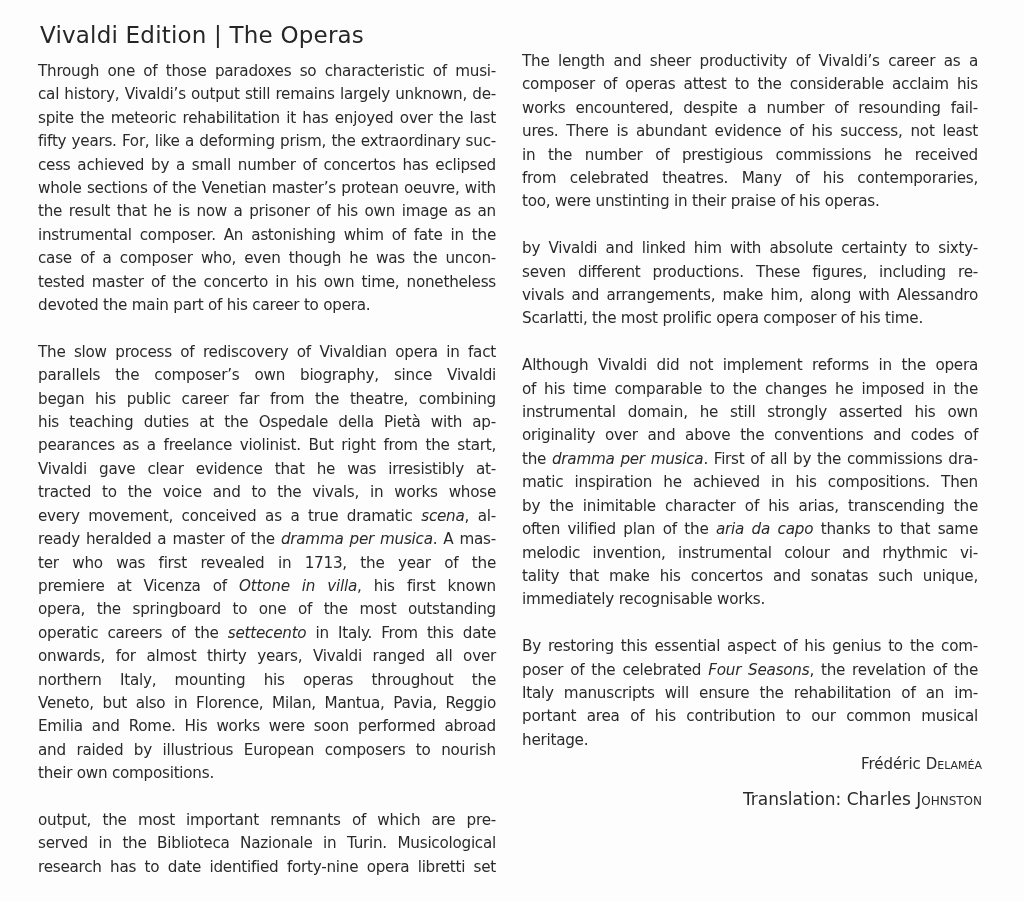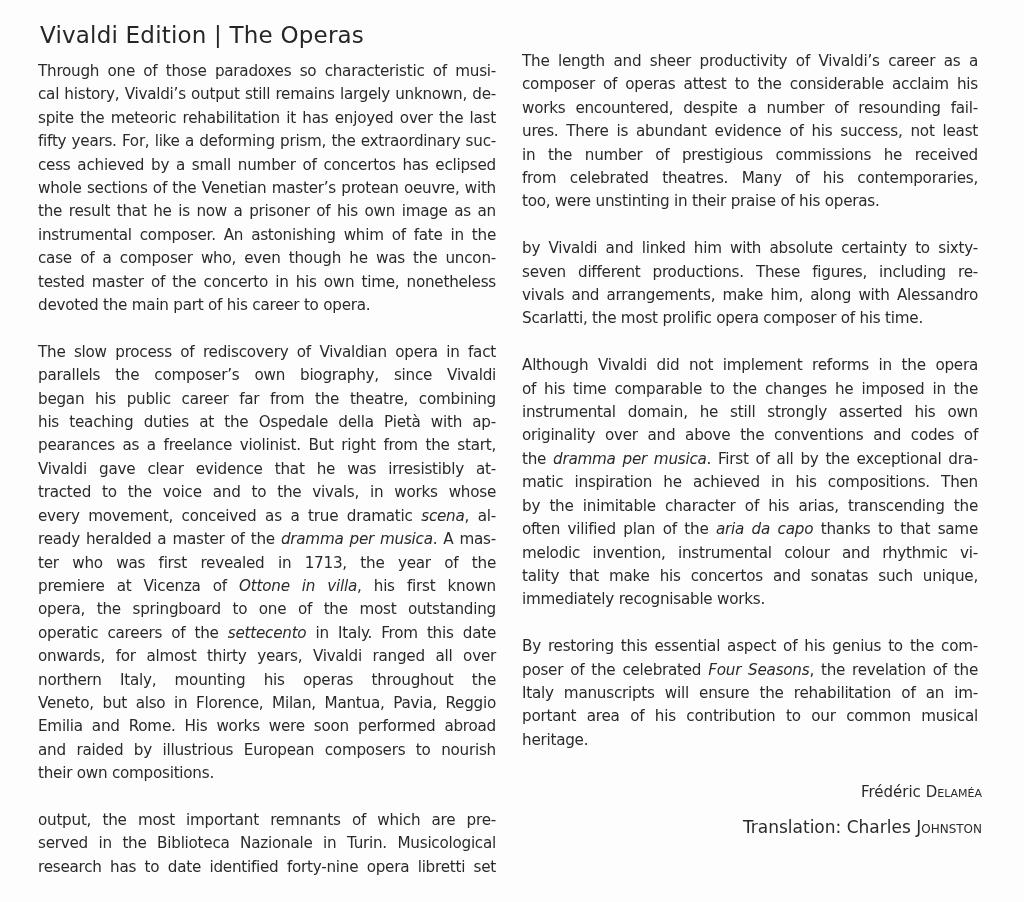--- a/index.html
+++ b/index.html
@@ -29,21 +29,20 @@
   .col-right { left: 522px; top: 50px; width: 456px; }
   .col p { margin: 0; }
   .col-left p + p { margin-top: 23.4px; }
   .col-right p + p { margin-top: 23.4px; }
   .line { display: block; text-align: justify; text-align-last: justify; }
   .line.end { text-align-last: left; }
   em { }
   .sig {
     position: absolute; right: 42px; text-align: left;
     white-space: nowrap;
-    margin-top: 28px;
   }
   .sig-author { top: 755px; font-size: 15px; }
   .sig-trans { top: 789px; font-size: 17px; }
   .sc { font-variant: small-caps; }
 </style>
 </head>
 <body>
 
 <h1 class="title">Vivaldi Edition | The Operas</h1>
 
@@ -102,21 +101,21 @@
       <span class="line"><span>by Vivaldi and linked him with absolute certainty to sixty-</span></span>
       <span class="line"><span>seven different productions. These figures, including re-</span></span>
       <span class="line"><span>vivals and arrangements, make him, along with Alessandro</span></span>
       <span class="line end"><span>Scarlatti, the most prolific opera composer of his time.</span></span>
     </p>
     <p>
       <span class="line"><span>Although Vivaldi did not implement reforms in the opera</span></span>
       <span class="line"><span>of his time comparable to the changes he imposed in the</span></span>
       <span class="line"><span>instrumental domain, he still strongly asserted his own</span></span>
       <span class="line"><span>originality over and above the conventions and codes of</span></span>
-      <span class="line"><span>the </span><em>dramma per musica</em><span>. First of all by the exceptional dra-</span></span>
+      <span class="line"><span>the </span><em>dramma per musica</em><span>. First of all by the commissions dra-</span></span>
       <span class="line"><span>matic inspiration he achieved in his compositions. Then</span></span>
       <span class="line"><span>by the inimitable character of his arias, transcending the</span></span>
       <span class="line"><span>often vilified plan of the </span><em>aria da capo</em><span> thanks to that same</span></span>
       <span class="line"><span>melodic invention, instrumental colour and rhythmic vi-</span></span>
       <span class="line"><span>tality that make his concertos and sonatas such unique,</span></span>
       <span class="line end"><span>immediately recognisable works.</span></span>
     </p>
     <p>
       <span class="line"><span>By restoring this essential aspect of his genius to the com-</span></span>
       <span class="line"><span>poser of the celebrated </span><em>Four Seasons</em><span>, the revelation of the</span></span>

